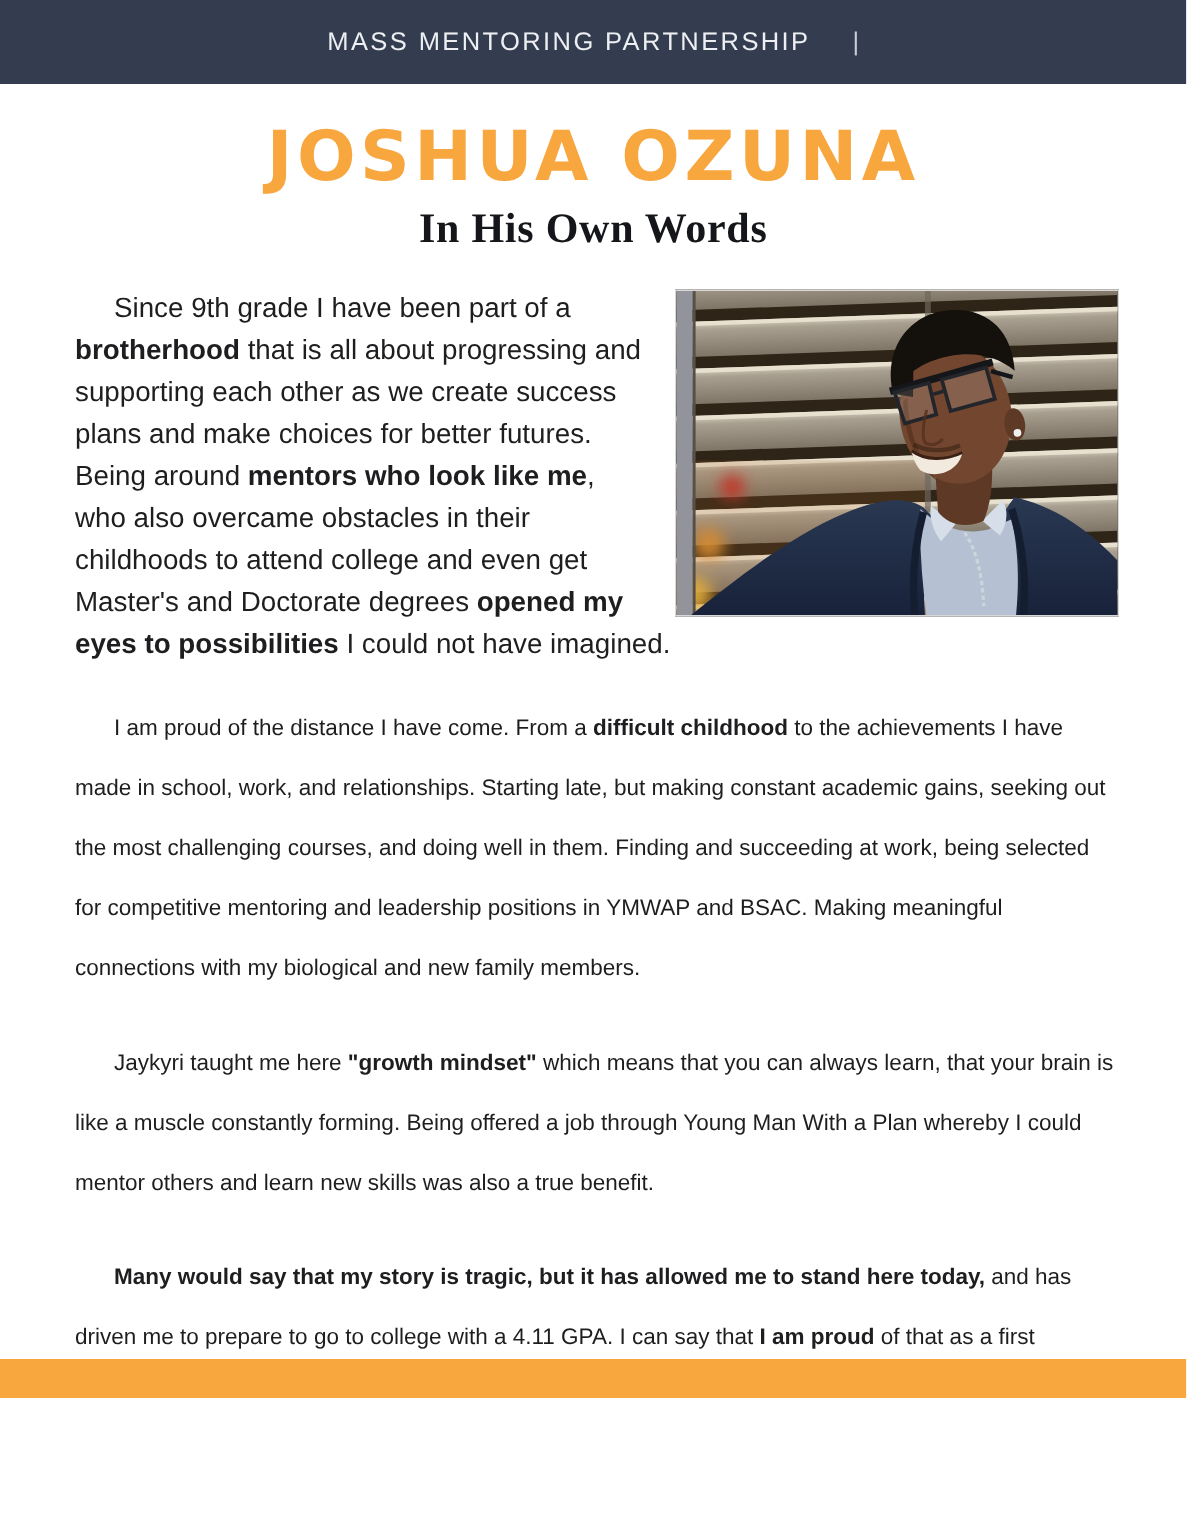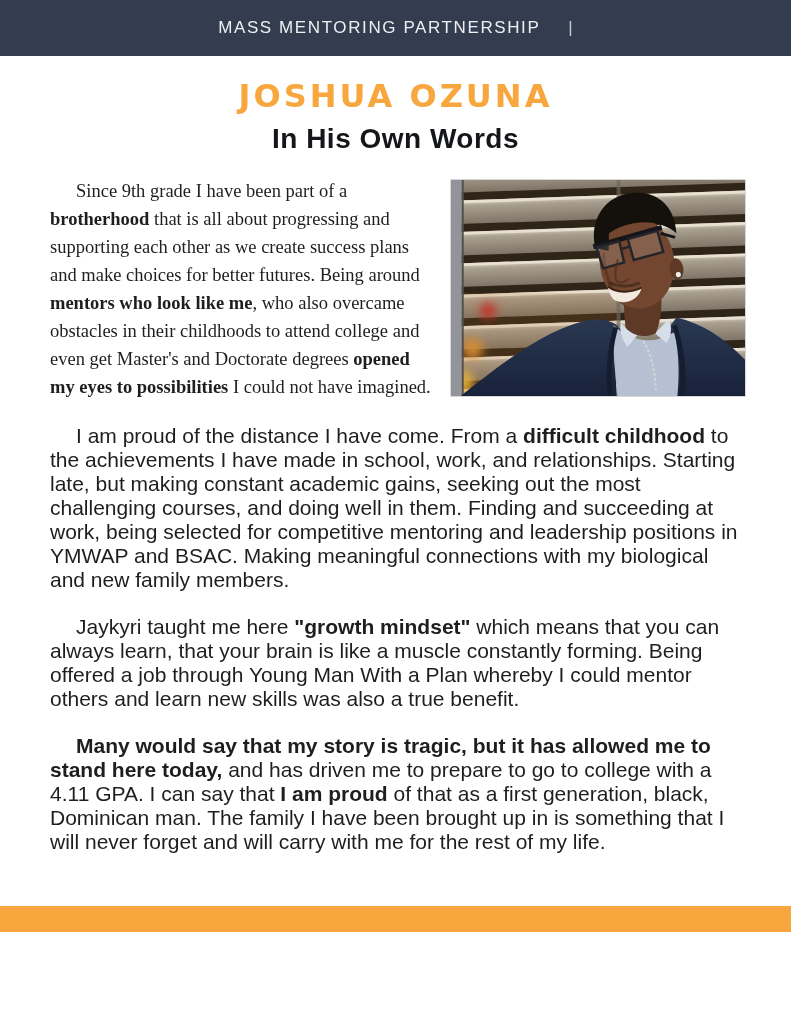--- a/index.html
+++ b/index.html
@@ -21,38 +21,38 @@
     color:#edeff2;font-size:17px;letter-spacing:1.6px;font-weight:400;
   }
   .top-bar .sep{color:#c9cdd4;font-size:17px;font-weight:300;}
   .top-bar .event{
     color:#ffffff;font-size:17px;letter-spacing:1.3px;font-weight:700;
   }
   
   .title{
     margin:24px 0 0;text-align:center;
     font-family:"DejaVu Sans",sans-serif;
-    font-size:32px;line-height:1.05;font-weight:800;
+    font-size:46px;line-height:1.05;font-weight:800;
     letter-spacing:3px;color:#f8a63e;
   }
   .subtitle{
     margin:9px 0 0;text-align:center;
-    font-family:Liberation Sans, sans-serif;
+    font-family:Liberation Serif, serif;
     font-size:28px;line-height:1.15;font-weight:700;
     letter-spacing:.5px;color:#14161a;
   }
   
   .article{padding:22px 45px 0 50px;}
   .para{
     margin:0 0 23px;
-    font-size:21px;line-height:24px;
+    font-size:15px;line-height:40px;
     text-indent:26px;
   }
   .para-first{
-    font-family:Liberation Serif, serif;
+    font-family:Liberation Sans, sans-serif;
     font-size:18.5px;line-height:28px;
   }
   .b{font-weight:700;}
   
   .photo{
     float:right;
     box-sizing:border-box;
     width:296px;height:218px;
     margin:2px 0 4px 16px;
     border:1px solid #d8d8d8;

